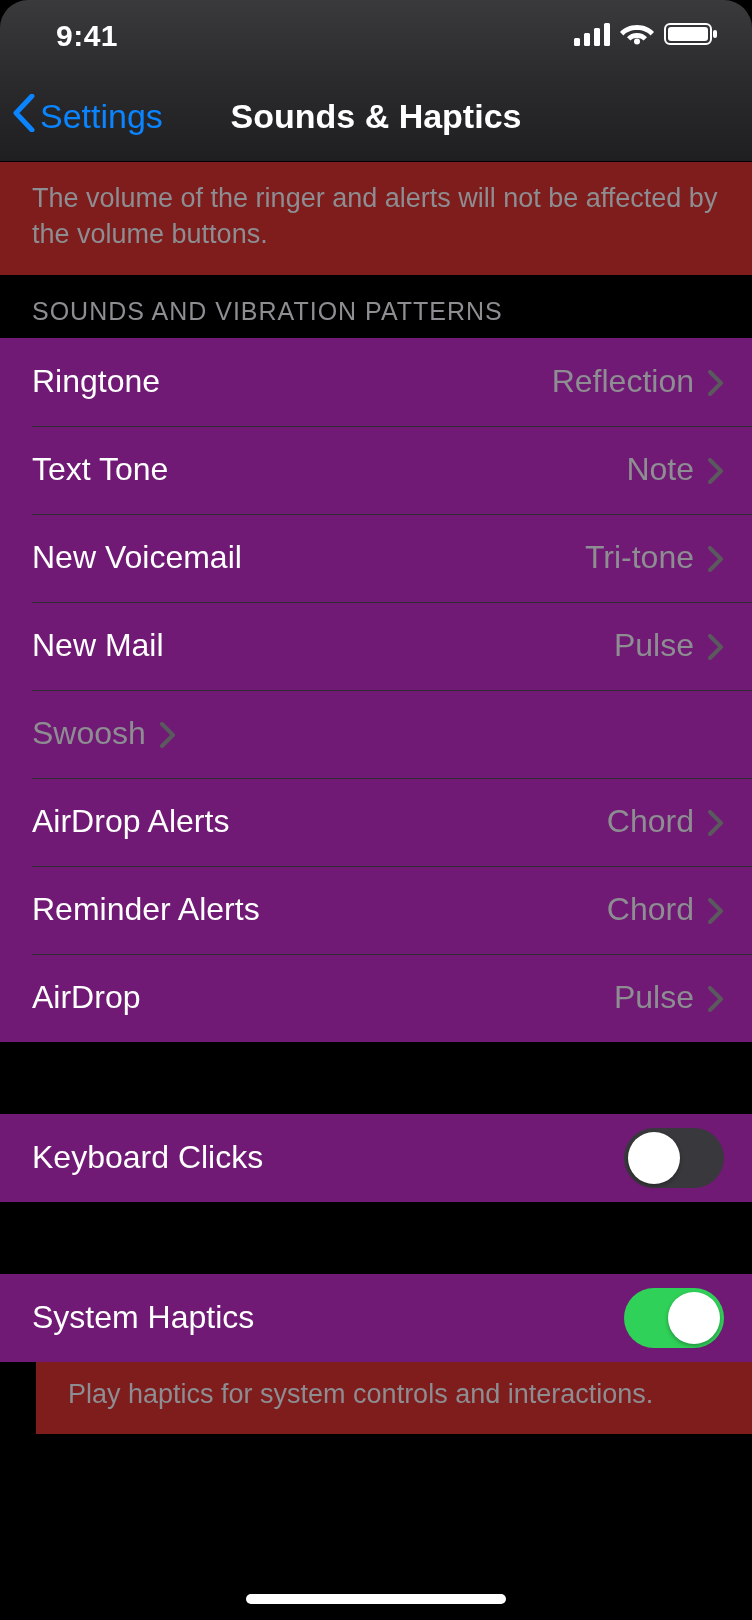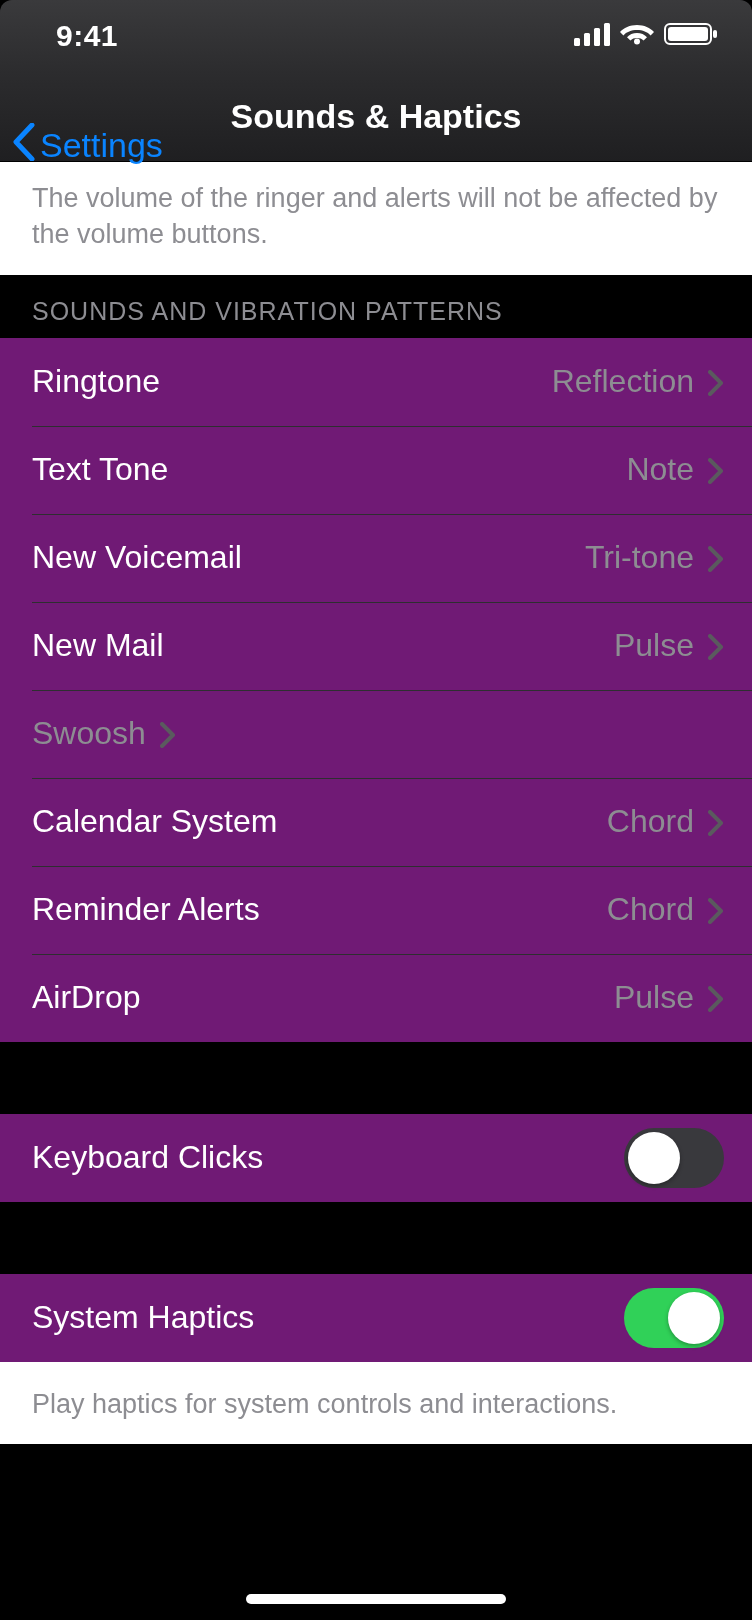--- a/index.html
+++ b/index.html
@@ -1,30 +1,30 @@
 <!DOCTYPE html>
 <html><head>
 <meta charset="utf-8">
 <style>
   * { margin:0; padding:0; box-sizing:border-box; -webkit-font-smoothing:antialiased; }
   html, body { width:752px; height:1620px; background:#000; font-family:-apple-system,"SF Pro Text","Helvetica Neue",Arial,sans-serif; overflow:hidden; }
-  .screen { width:752px; height:1620px; background:#000; border-radius:12px; overflow:hidden; position:relative; color:#fff; }
+  .screen { width:752px; height:1620px; background:#000; border-radius:28px; overflow:hidden; position:relative; color:#fff; }
 
   
   .status-bar { position:relative; height:72px; display:flex; align-items:center; justify-content:space-between; padding:0 34px 0 56px; background:linear-gradient(180deg,#3a3a3c 0%,#2c2c2e 100%); }
   .status-time { font-size:30px; font-weight:600; letter-spacing:0.5px; }
   .status-icons { display:flex; align-items:center; gap:10px; }
 
   
   .nav-bar { position:relative; height:90px; display:flex; align-items:center; background:linear-gradient(180deg,#2c2c2e 0%,#1f1f21 100%); border-bottom:1px solid #000; }
-  .nav-back { position:absolute; left:12px; top:50%; transform:translateY(-50%); display:flex; align-items:center; gap:4px; color:#0a84ff; font-size:34px; font-weight:400;margin-top:29px; }
+  .nav-back { position:absolute; left:12px; top:50%; transform:translateY(-50%); display:flex; align-items:center; gap:4px; color:#0a84ff; font-size:34px; font-weight:400; }
   .nav-title { margin:16px auto; font-size:34px; font-weight:600; color:#fff; }
 
   
-  .section-desc { padding:18px 32px 22px 32px; color:#8d8d92; font-size:27px; line-height:1.35; background:#ffffff; }
+  .section-desc { padding:18px 32px 22px 32px; color:#8d8d92; font-size:27px; line-height:1.35; background:#7f1d1d; }
   .section-header { padding:22px 32px 12px 32px; color:#8d8d92; font-size:25px; letter-spacing:1px; text-transform:uppercase; background:#000; }
   .group { background:#701a75; }
   .group-space { height:72px; background:#000; }
 
   .row { display:flex; align-items:center; justify-content:space-between; min-height:88px; padding:0 28px 0 32px; position:relative; }
   .row + .row::before { content:""; position:absolute; top:0; left:32px; right:0; height:1px; background:#2e2e30; }
   .row-label { font-size:32px; color:#fff; font-weight:400; }
   .row-right { display:flex; align-items:flex-end; gap:14px; }
   .row-value { font-size:32px; color:#8d8d92; }
   .chevron { width:16px; height:26px; }
@@ -132,21 +132,21 @@
     </div>
     <div class="row">
       <div class="row-right">
         <div class="row-value">Swoosh</div>
         <span><svg class="chevron" viewBox="0 0 16 26">
               <polyline points="2,2 13,13 2,24" fill="none" stroke="#5a5a5e" stroke-width="4" stroke-linecap="round" stroke-linejoin="round"></polyline>
             </svg></span>
       </div>
     </div>
     <div class="row">
-      <div class="row-label">Calendar System</div>
+      <div class="row-label">AirDrop Alerts</div>
       <div class="row-right">
         <div class="row-value">Chord</div>
         <span><svg class="chevron" viewBox="0 0 16 26">
               <polyline points="2,2 13,13 2,24" fill="none" stroke="#5a5a5e" stroke-width="4" stroke-linecap="round" stroke-linejoin="round"></polyline>
             </svg></span>
       </div>
     </div>
     <div class="row">
       <div class="row-label">Reminder Alerts</div>
       <div class="row-right">
@@ -181,16 +181,16 @@
   <div class="group-space"></div>
 
   <div class="group">
     <div class="row">
       <div class="row-label">System Haptics</div>
       <div class="toggle on">
           <div class="knob"></div>
         </div>
     </div>
   </div>
-  <div class="section-desc" style="padding-top:24px;">Play haptics for system controls and interactions.</div>
+  <div class="section-desc" style="padding-top:14px;margin-left:36px;">Play haptics for system controls and interactions.</div>
 
   <div class="home-indicator"></div>
 </div>
 
 </body></html>

